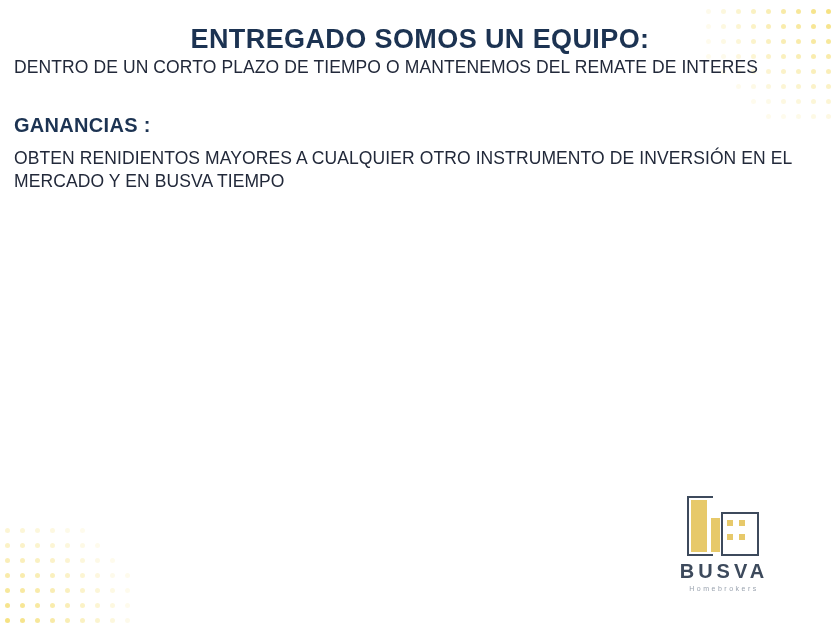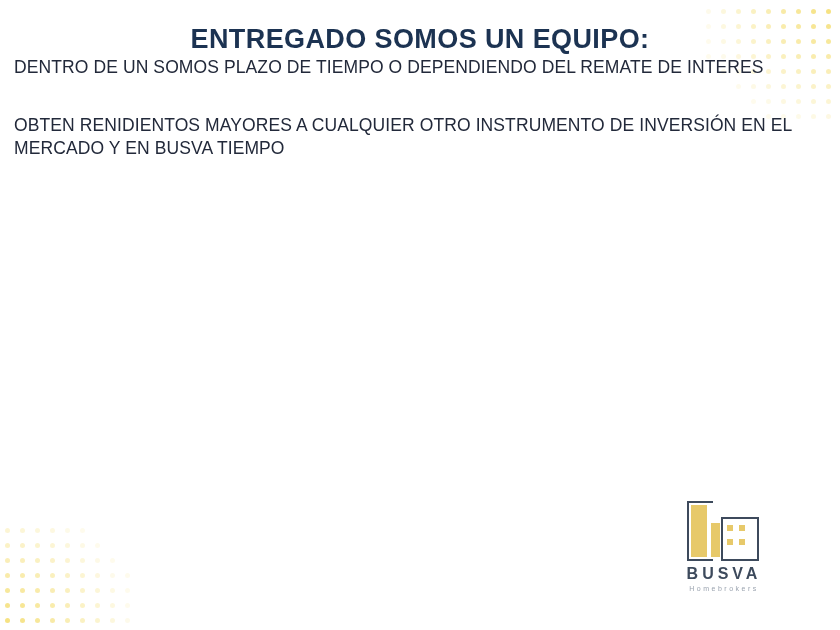--- a/index.html
+++ b/index.html
@@ -93,21 +93,21 @@
   }
   .logo-mark .bar {
     position: absolute;
     background: #e7c96a;
   }
   .logo-mark .outline {
     position: absolute;
     border: 2px solid #3d4a5c;
   }
   .logo-name {
-    font-size: 16px;
+    font-size: 20px;
     letter-spacing: 4px;
     color: #3d4a5c;
     font-weight: bold;
   }
   .logo-sub {
     font-size: 7px;
     letter-spacing: 2.5px;
     color: #9aa3af;
     margin-top: 2px;
   }
@@ -244,24 +244,25 @@
 
   <h1 class="title">ENTREGADO SOMOS UN EQUIPO:</h1>
 
   <div class="content">
 
 
     <div class="section sec-transparente">
     </div>
 
     <div class="section sec-entregado">
-      <p class="section-body">DENTRO DE UN SOMOS PLAZO DE TIEMPO O  DEPENDIENDO DEL REMATE DE INTERES</p>
+      <p class="section-body">DENTRO DE UN CORTO PLAZO DE TIEMPO O  MANTENEMOS DEL REMATE DE INTERES</p>
     </div>
 
     <div class="section sec-ganancias">
+      <p class="section-label">GANANCIAS :</p>
       <p class="section-body">OBTEN RENIDIENTOS MAYORES A CUALQUIER OTRO INSTRUMENTO DE INVERSIÓN EN EL MERCADO Y EN BUSVA TIEMPO</p>
     </div>
 
   </div>
 
   <div class="logo">
     <div class="logo-mark">
       <div class="bar" style="left:22px; top:4px; width:16px; height:52px;"></div>
       <div class="bar" style="left:42px; top:22px; width:9px; height:34px;"></div>
       <div class="outline" style="left:18px; top:0px; width:24px; height:56px; border-right:none;"></div>

